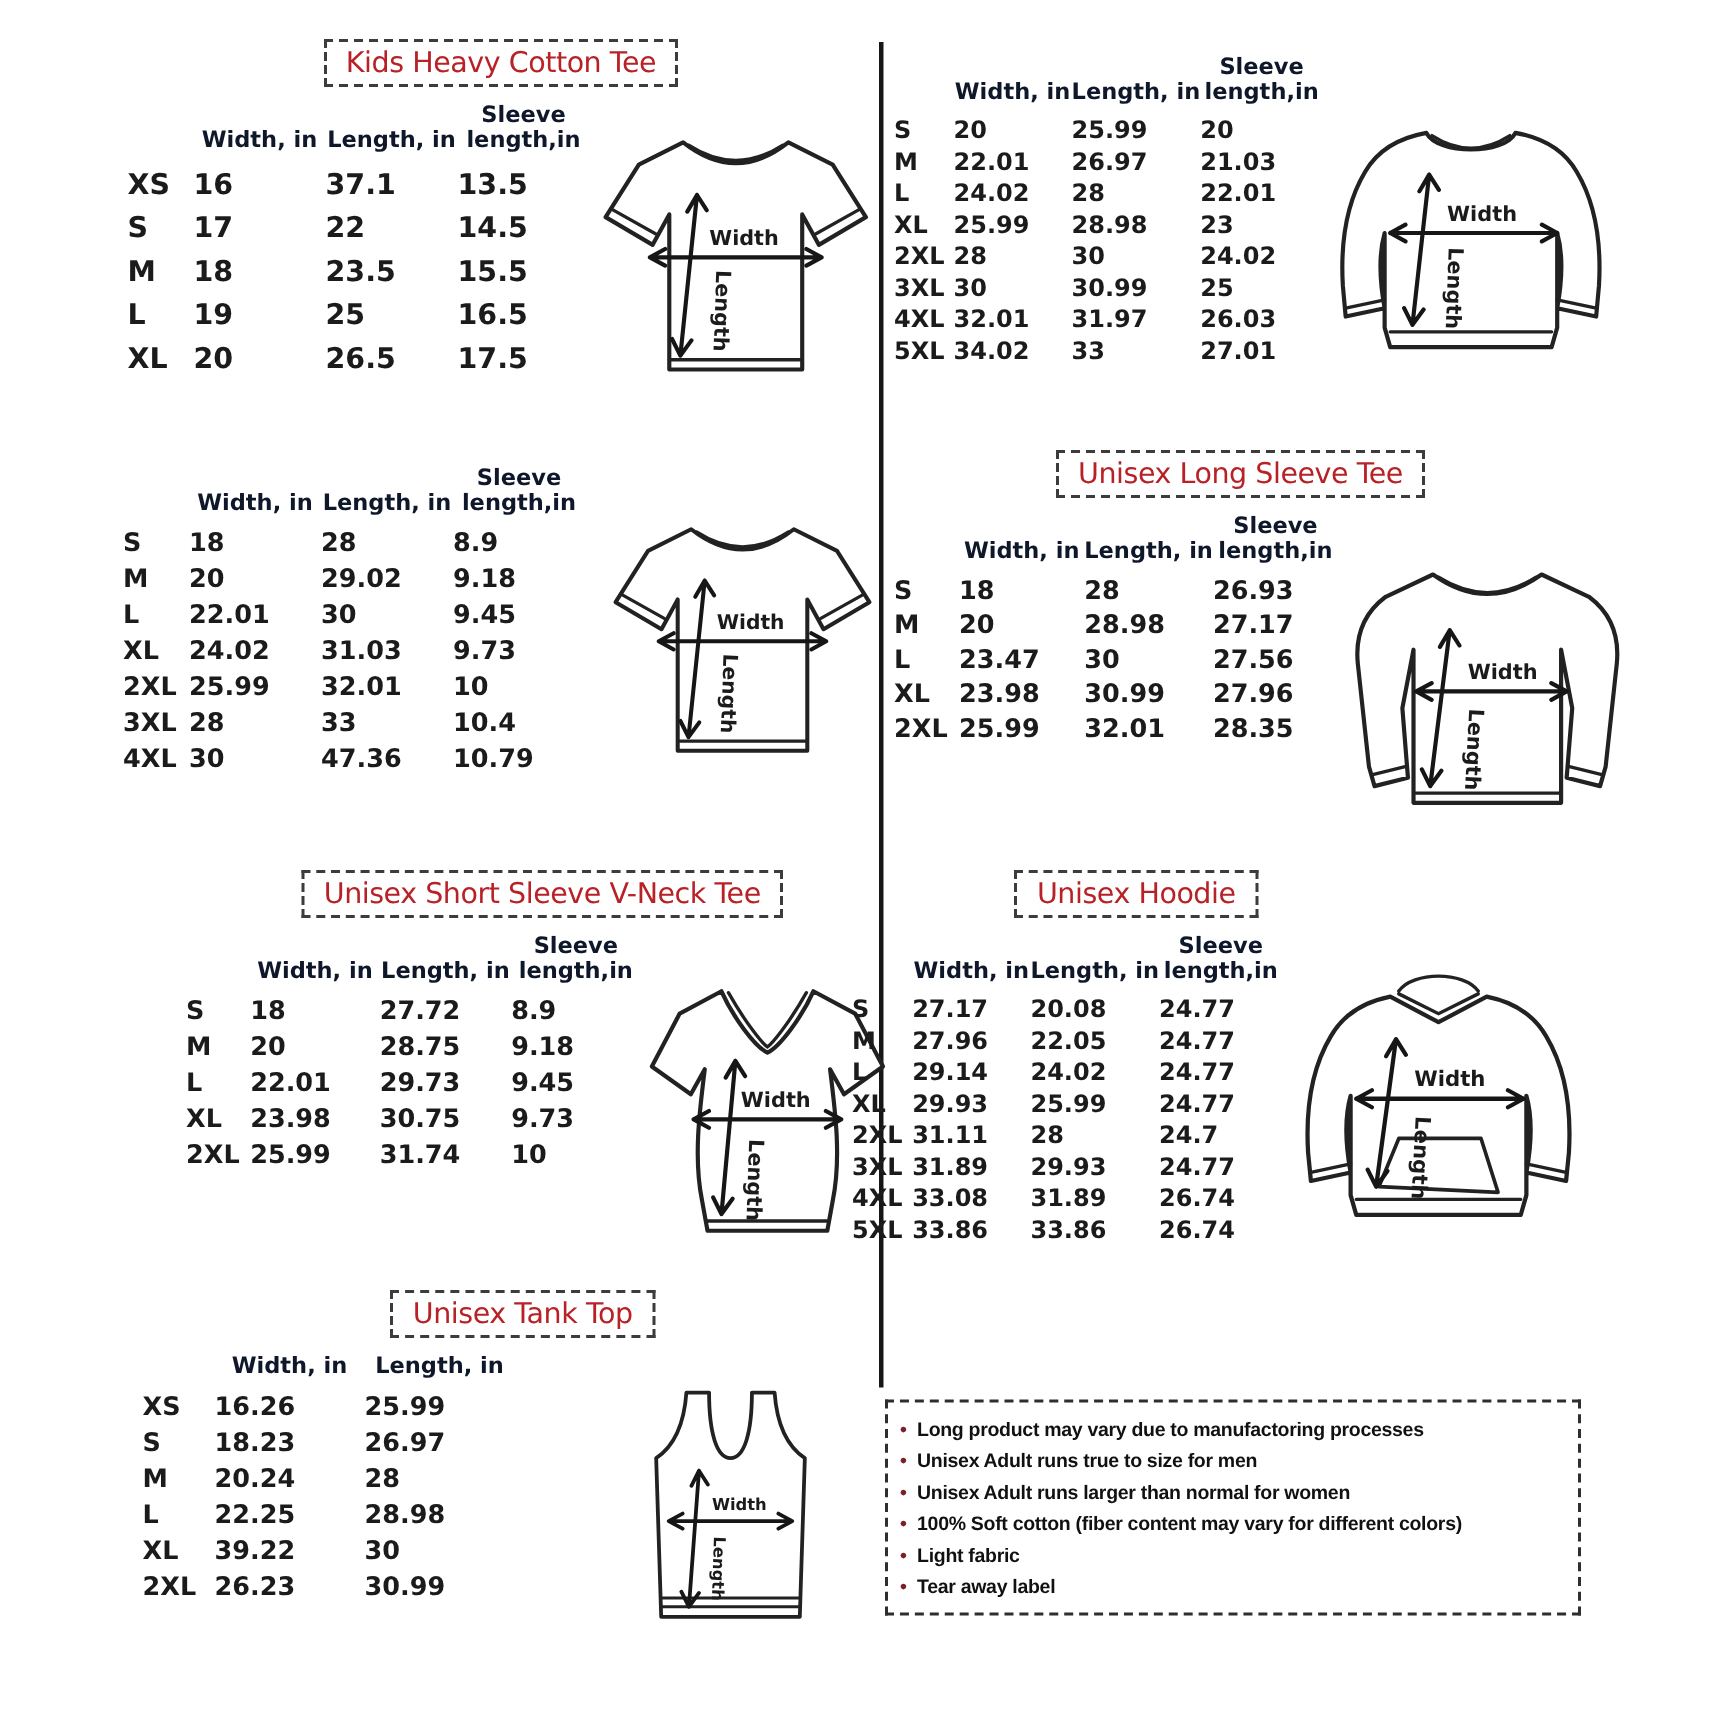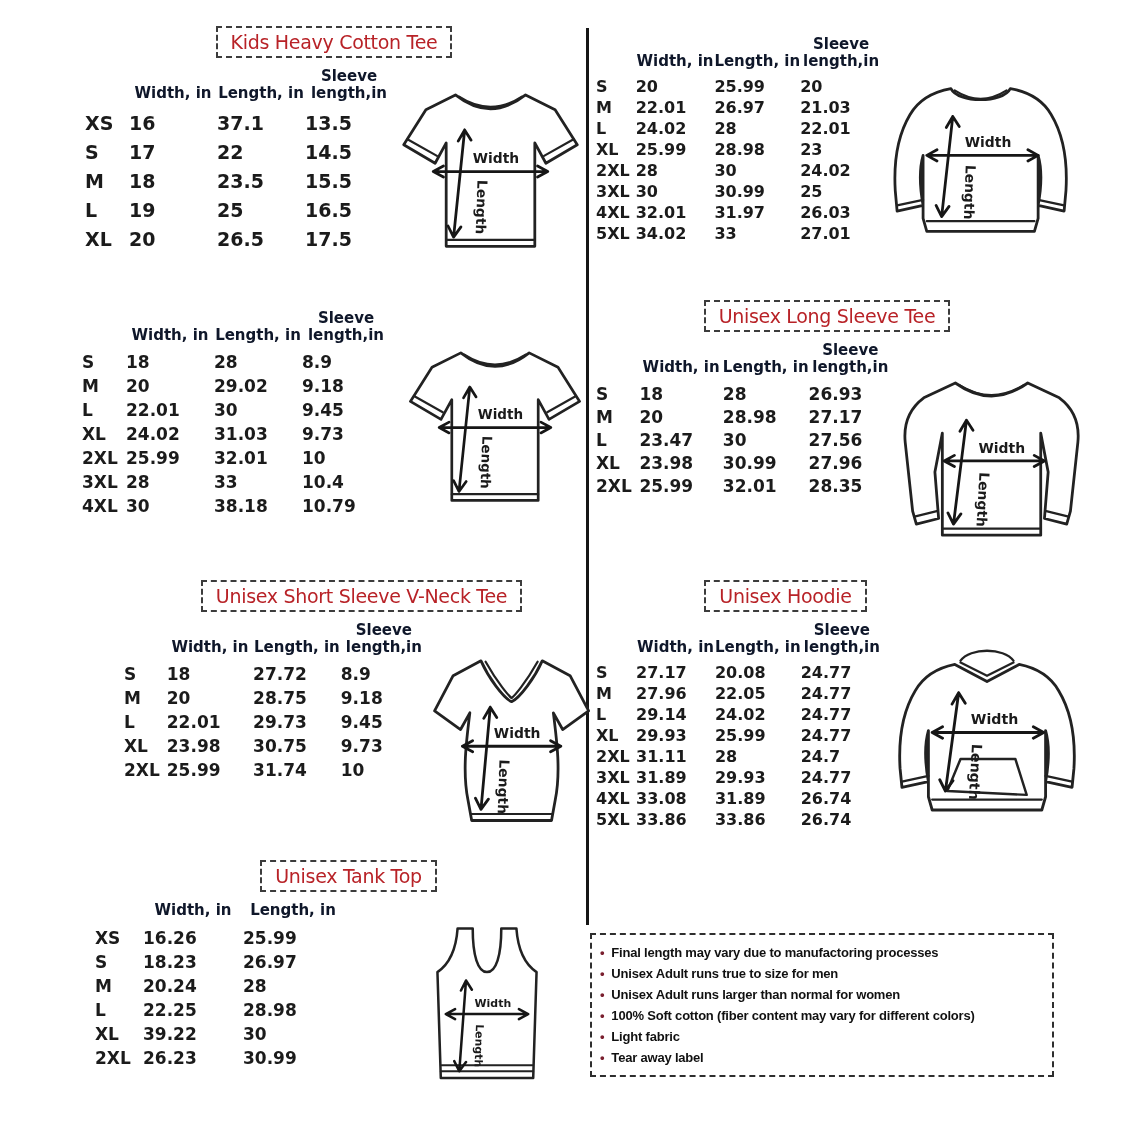--- a/index.html
+++ b/index.html
@@ -38,21 +38,21 @@
   .sec-tank td{font-size:17px;height:24px;}
   .sec-ls td{font-size:17px;height:23px;}
   .sec-crew td{font-size:16px;height:21px;}
   .sec-hoodie td{font-size:16px;height:21px;}
   
   .sec-kids{left:85px;top:26px;width:498px;}
   .sec-crew{left:596px;top:26px;width:486px;}
   .sec-ss{left:82px;top:300px;width:503px;}
   .sec-ls{left:596px;top:300px;width:496px;}
   .sec-vneck{left:100px;top:580px;width:475px;margin-left:24px;}
-  .sec-hoodie{left:596px;top:580px;width:495px;}
+  .sec-hoodie{left:568px;top:580px;width:495px;}
   .sec-tank{left:95px;top:860px;width:455px;}
   .diagram{margin-left:auto;flex-shrink:0;}
   .sec-kids .diagram{margin-top:14px;}
   .sec-crew .diagram{margin-top:34px;}
   .sec-ss .diagram{margin-top:30px;}
   .sec-ls .diagram{margin-top:28px;}
   .sec-vneck .diagram{margin-top:24px;}
   .sec-hoodie .diagram{margin-top:16px;}
   .sec-tank .diagram{margin-top:18px;}
   .garment{stroke:#222;stroke-width:3;fill:#fff;stroke-linejoin:round;stroke-linecap:round;}
@@ -253,21 +253,21 @@
           </tr>
             <tr>
             <td class="sz">3XL</td>
             <td>28</td>
             <td>33</td>
             <td>10.4</td>
           </tr>
             <tr>
             <td class="sz">4XL</td>
             <td>30</td>
-            <td>38.18</td>
+            <td>47.36</td>
             <td>10.79</td>
           </tr>
           </tbody>
       </table>
       <svg class="diagram" width="180" height="176" viewBox="0 0 200 195">
         <path class="garment" d="M62,14 L30,30 L6,68 L40,88 L52,66 L52,178 L148,178 L148,66 L160,88 L194,68 L170,30 L138,14 Q100,44 62,14 Z"></path>
         <path class="thin" d="M66,16 Q100,38 134,16 M10,62 L42,80 M190,62 L158,80 M52,171 L148,171"></path>
         <path class="arrow" d="M38,97 L162,97 M38,97 L49,91 M38,97 L49,103 M162,97 L151,91 M162,97 L151,103"></path>
         <path class="arrow" d="M72,52 L60,168 M72,52 L65,64 M72,52 L79,63 M60,168 L54,156 M60,168 L68,157"></path>
         <text class="dlabel" x="106" y="88" text-anchor="middle">Width</text>
@@ -528,21 +528,21 @@
         <text class="dlabel small" transform="translate(62,124) rotate(92)">Length</text>
       </svg>
     </div>
   </section>
 
   <div class="notes">
     <ul>
 
     <li>
         <span class="dot">•</span>
-        <span>Final length may vary due to manufactoring processes</span>
+        <span>Long product may vary due to manufactoring processes</span>
       </li>
         <li>
         <span class="dot">•</span>
         <span>Unisex Adult runs true to size for men</span>
       </li>
         <li>
         <span class="dot">•</span>
         <span>Unisex Adult runs larger than normal for women</span>
       </li>
         <li>

